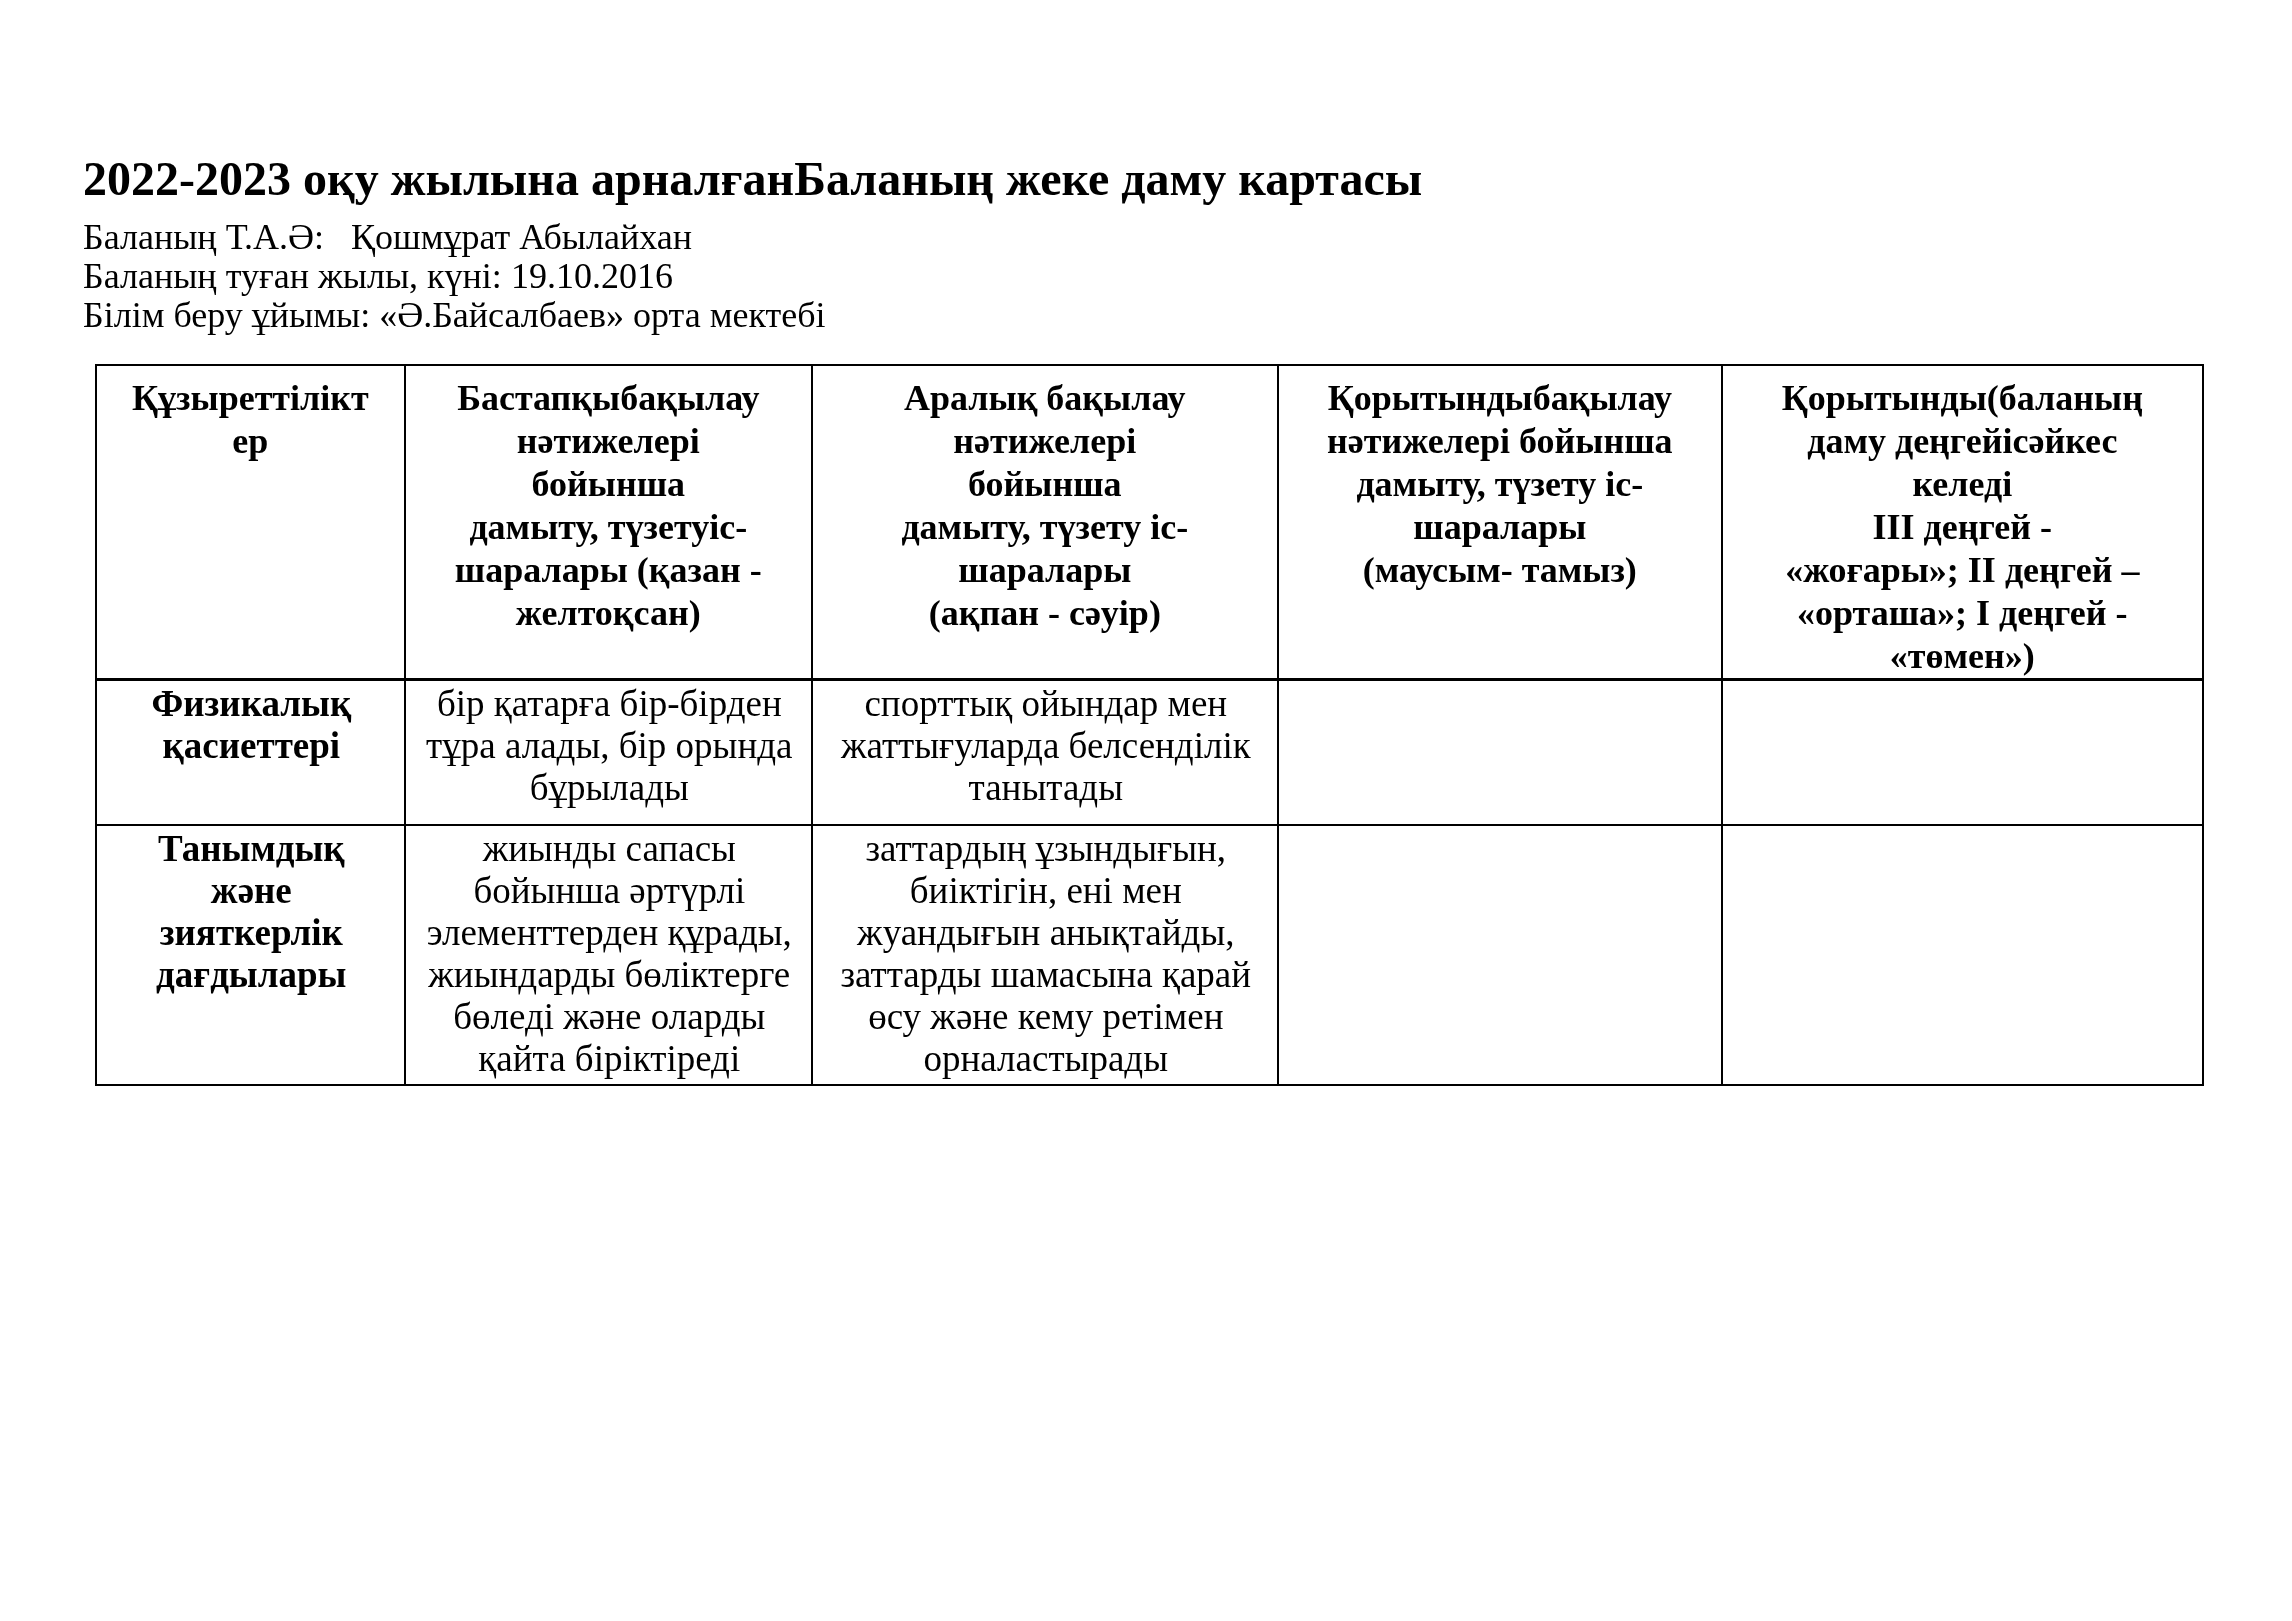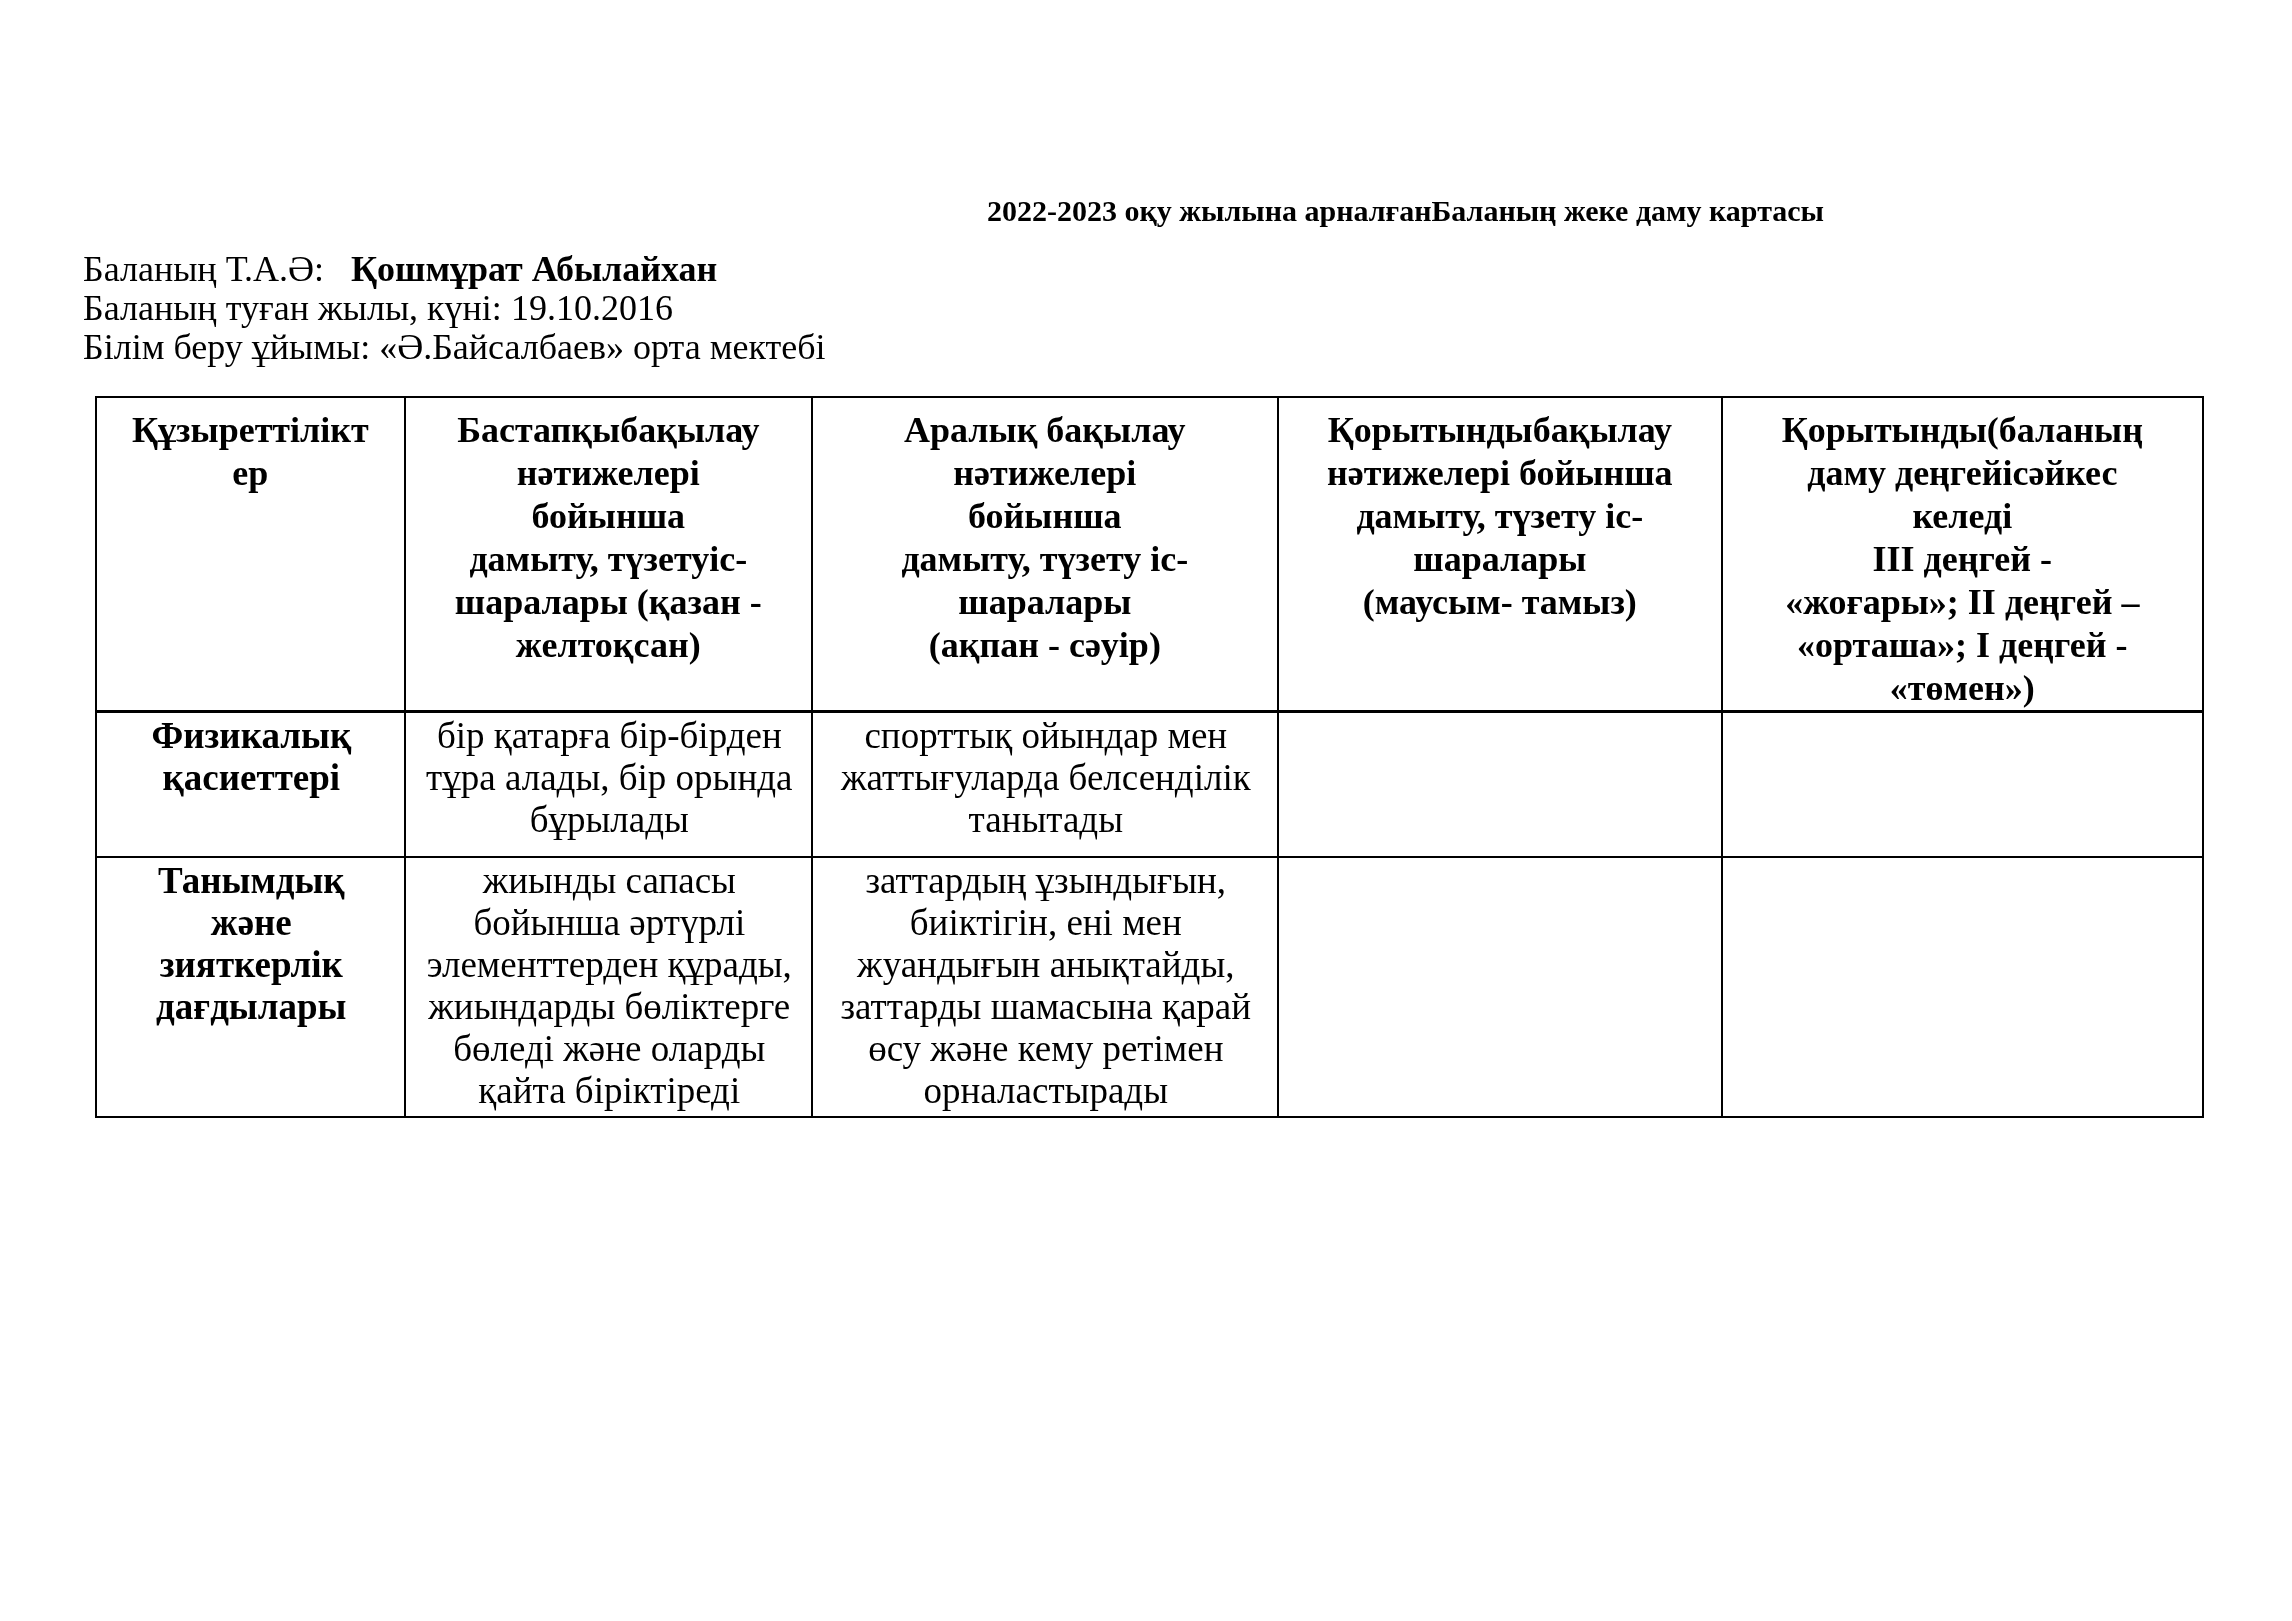--- a/index.html
+++ b/index.html
@@ -13,36 +13,35 @@
     height: 1621px;
     background: #ffffff;
     color: #000000;
     font-family: "Liberation Serif", "DejaVu Serif", serif;
     box-sizing: border-box;
     padding: 155px 0 0 83px;
     overflow: hidden;
   }
   .title {
     width: 1741px;
-    text-align: right;
+    text-align: left;
     font-weight: bold;
-    font-size: 30px;
+    font-size: 48px;
     line-height: 47px;
     white-space: nowrap;
-    margin-top: 32px;
   }
   .info {
     margin-top: 15.7px;
     font-size: 36px;
     line-height: 39px;
   }
   .info-line { white-space: nowrap; }
   .info-label { font-weight: normal; }
   .name-gap { margin-right: 27px; }
-  .bold { font-weight: bold; }
+  .bold { font-weight: normal; }
 
   table.dev-table {
     margin-top: 29px;
     margin-left: 11.8px;
     border-collapse: collapse;
     table-layout: fixed;
     width: 2106px;
     border: 2.9px solid #000000;
   }
   table.dev-table th,

